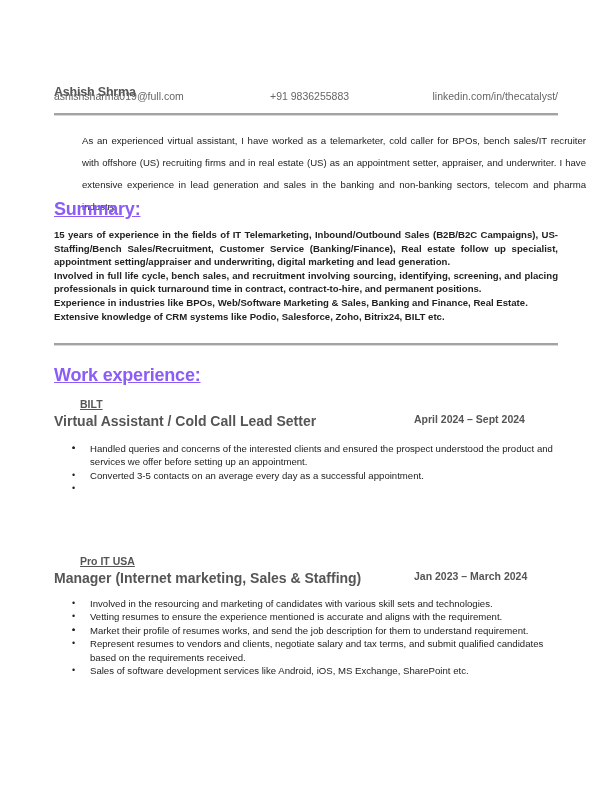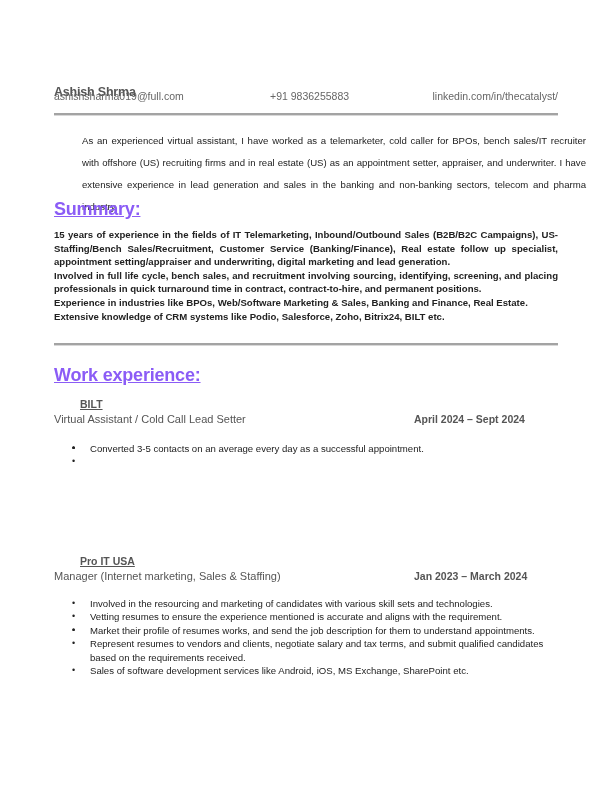--- a/index.html
+++ b/index.html
@@ -8,21 +8,21 @@
     .page { position: absolute; left: 54px; top: 0; width: 504px; }
     .name { position: absolute; top: 85px; left: 0; font-size: 12.5px; font-weight: bold; color: #555; letter-spacing: -0.2px; }
     .contact { position: absolute; top: 90px; left: 0; width: 504px; font-size: 10.5px; color: #666; }
     .contact span { position: absolute; white-space: nowrap; }
     .rule { position: absolute; left: 0; width: 504px; height: 2px; background: #a3a3a3; border-bottom: 1px solid #d8d8d8; }
     .intro { position: absolute; top: 130px; left: 0; width: 504px; font-size: 9.6px; line-height: 22px; text-align: justify; color: #222; margin-left: 28px; }
     .section-h { position: absolute; left: 0; font-size: 18px; font-weight: bold; color: #8b5cf6; text-decoration: underline; letter-spacing: -0.2px; }
     .summary { position: absolute; top: 228px; left: 0; width: 504px; font-size: 9.6px; line-height: 13.6px; color: #222; font-weight: bold; }
     .summary p { margin: 0; text-align: justify; }
     .company { position: absolute; left: 0; font-size: 10.5px; font-weight: bold; color: #555; text-decoration: underline; margin-left: 26px; }
-    .role { position: absolute; left: 0; font-size: 11px; font-weight: normal; color: #555; white-space: nowrap; text-align: right; }
+    .role { position: absolute; left: 0; font-size: 14px; font-weight: bold; color: #555; white-space: nowrap; text-align: right; }
     .dates { position: absolute; left: 360px; font-size: 10.5px; font-weight: bold; color: #555; white-space: nowrap; }
     ul.bullets { position: absolute; left: 0; width: 504px; margin: 0; padding: 0; list-style: none; font-size: 9.6px; line-height: 13.4px; color: #222; }
     ul.bullets li { position: relative; padding-left: 36px; }
     ul.bullets li .dot { position: absolute; left: 18px; top: 0; font-size: 9px; }
   </style>
 </head>
 <body>
 
 <div class="page">
 
@@ -45,30 +45,30 @@
   </div>
   <div class="rule" style="top:343px"></div>
 
   <div class="section-h" style="top:365px">Work experience:</div>
 
   <div class="company" style="top:398px">BILT</div>
   <div class="role" style="top:413px">Virtual Assistant / Cold Call Lead Setter</div>
   <div class="dates" style="top:413px">April 2024 – Sept 2024</div>
   <ul class="bullets" style="top:442px">
     <li><span class="dot">•</span></li>
-    <li><span class="dot">•</span></li>
+    <li><span class="dot">•</span><span>Handled queries and concerns of the interested clients and ensured the prospect understood the product and services we offer before setting up an appointment.</span></li>
     <li><span class="dot">•</span><span>Converted 3-5 contacts on an average every day as a successful appointment.</span></li>
     <li><span class="dot">•</span></li>
   </ul>
 
   <div class="company" style="top:555px">Pro IT USA</div>
   <div class="role" style="top:570px">Manager (Internet marketing, Sales &amp; Staffing)</div>
   <div class="dates" style="top:570px">Jan 2023 – March 2024</div>
   <ul class="bullets" style="top:597px">
     <li><span class="dot">•</span><span>Involved in the resourcing and marketing of candidates with various skill sets and technologies.</span></li>
     <li><span class="dot">•</span><span>Vetting resumes to ensure the experience mentioned is accurate and aligns with the requirement.</span></li>
     <li><span class="dot">•</span></li>
-    <li><span class="dot">•</span><span>Market their profile of resumes works, and send the job description for them to understand appointments.</span></li>
+    <li><span class="dot">•</span><span>Market their profile of resumes works, and send the job description for them to understand requirement.</span></li>
     <li><span class="dot">•</span><span>Represent resumes to vendors and clients, negotiate salary and tax terms, and submit qualified candidates based on the requirements received.</span></li>
     <li><span class="dot">•</span><span>Sales of software development services like Android, iOS, MS Exchange, SharePoint etc.</span></li>
   </ul>
 
 </div>
 
 </body></html>

